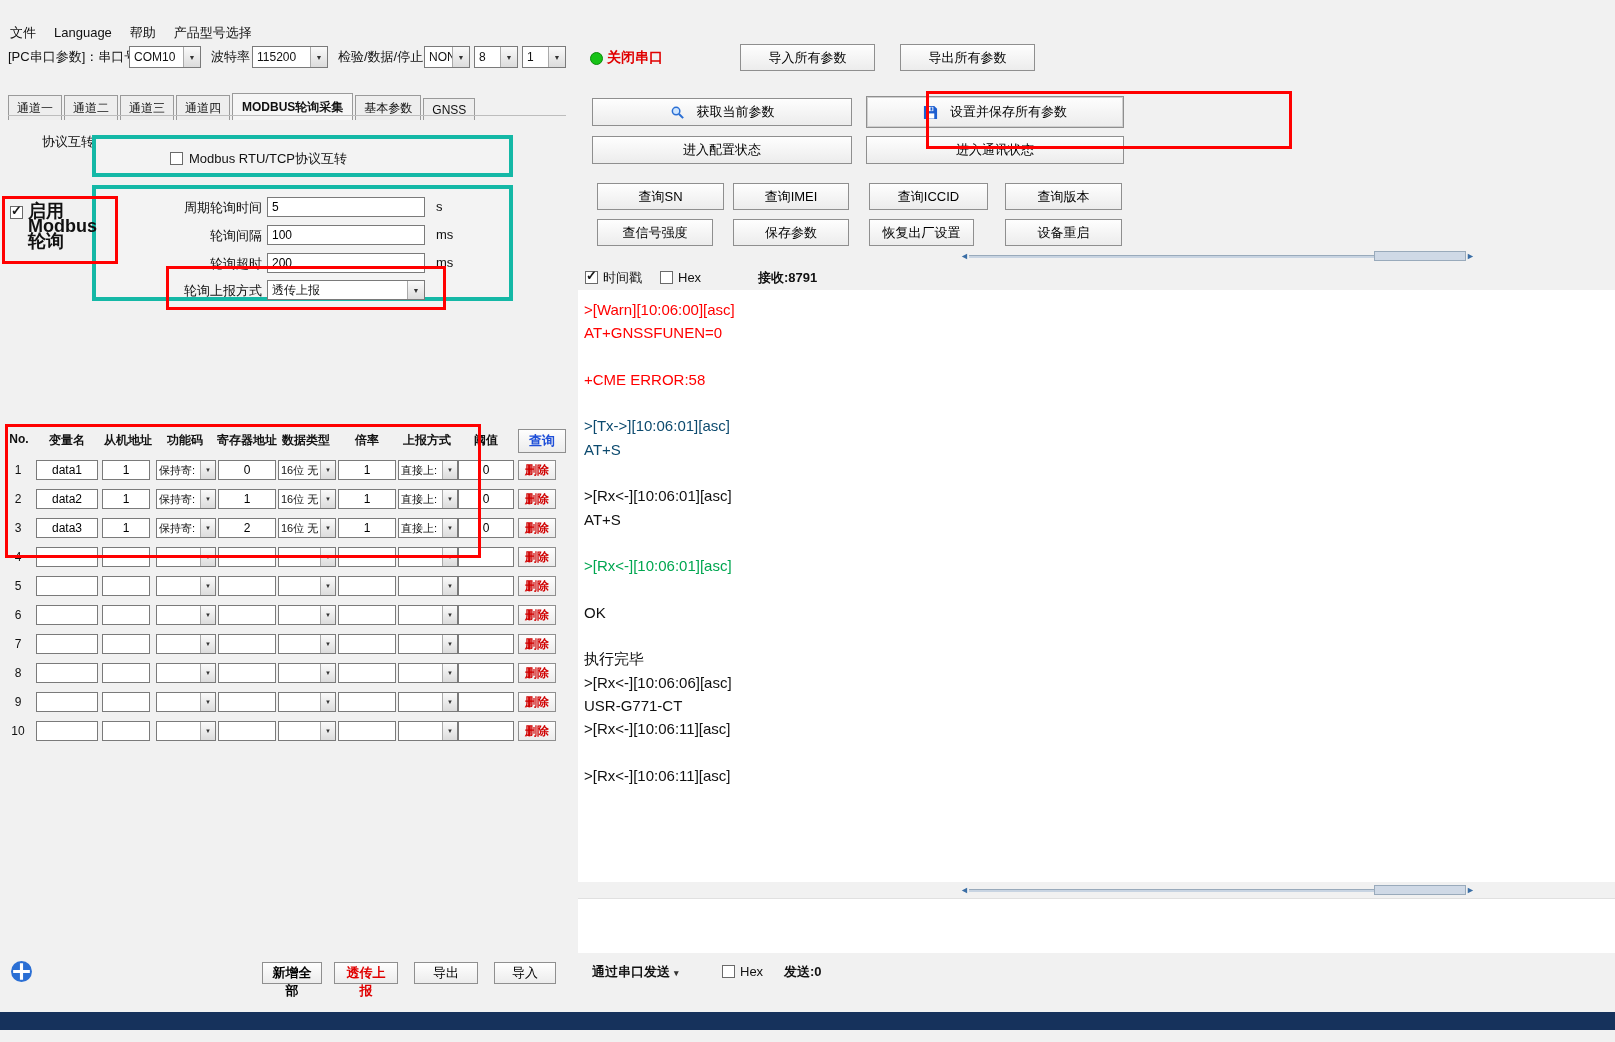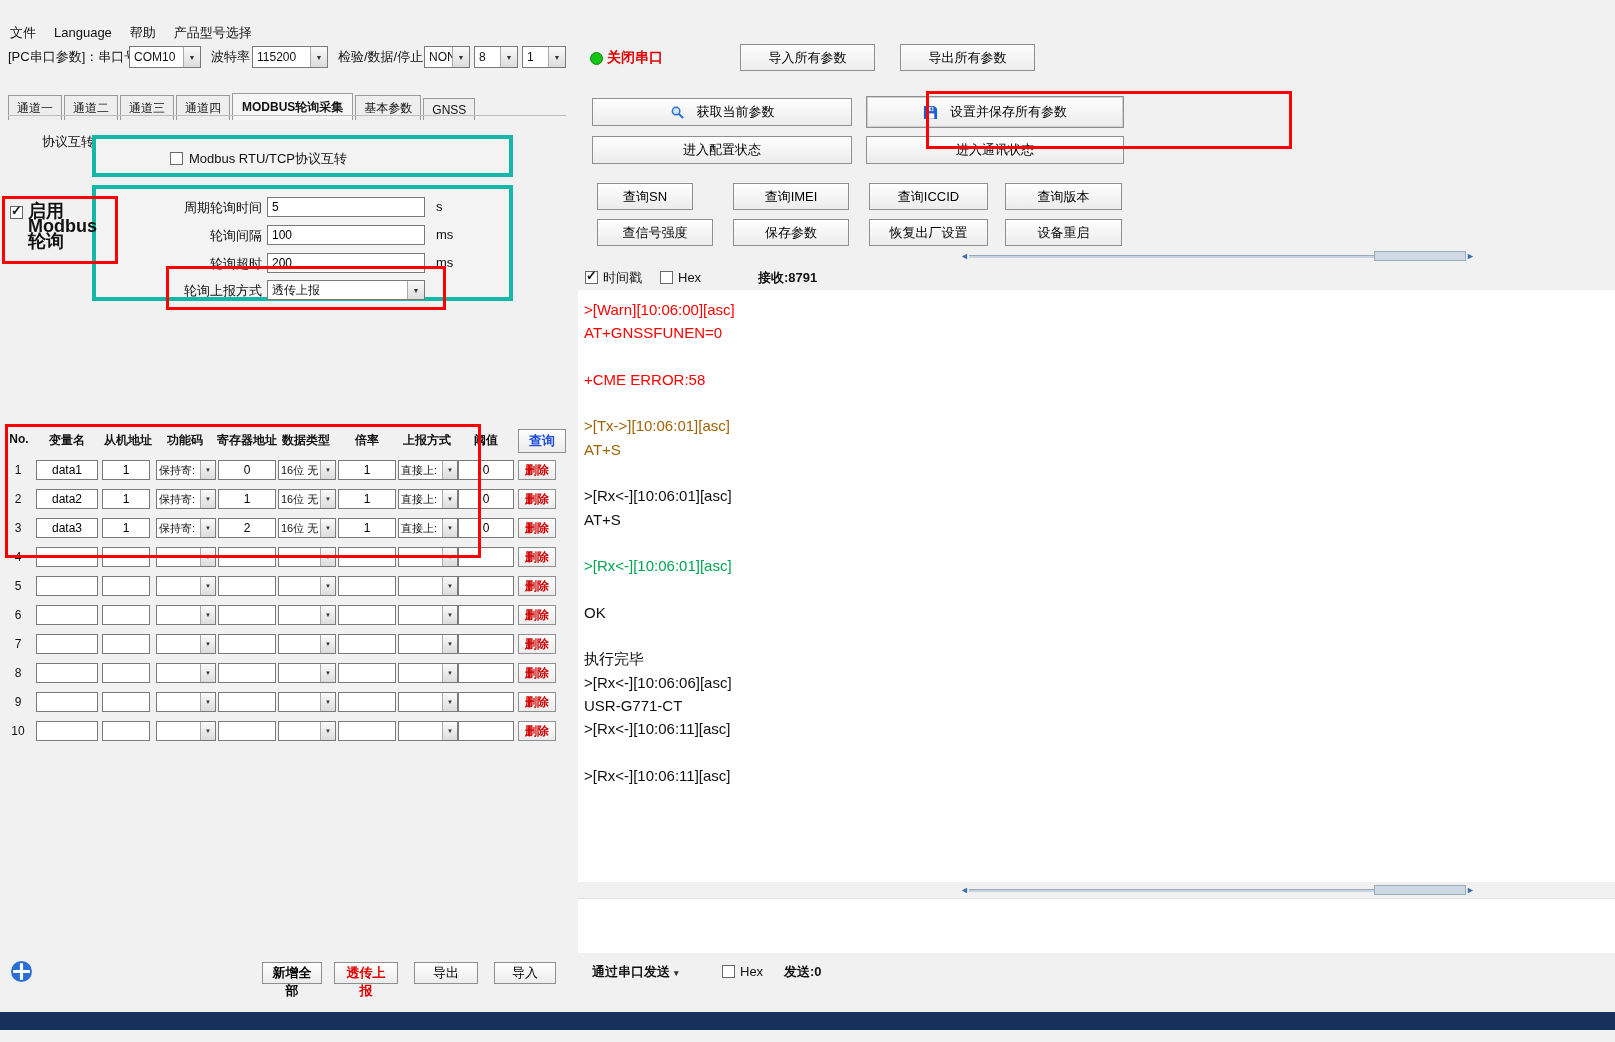--- a/index.html
+++ b/index.html
@@ -44,21 +44,21 @@
   
   .bigbtn{display:flex;align-items:center;justify-content:center;gap:12px;}
   .qwrap{position:absolute;left:578px;top:183px;width:560px;height:70px;}
   .qbtn{position:absolute;height:27px;background:linear-gradient(#fefefe,#ececec);border:1px solid #8f8f8f;font-size:13px;font-family:inherit;cursor:pointer;}
   .hscroll{position:absolute;height:12px;display:flex;align-items:center;}
   .hs-line{flex:1;height:2px;background:#c8d4e2;border-top:1px solid #9ab;}
   .hs-arr{font-size:9px;color:#3b6ea5;line-height:12px;}
   .hs-thumb{width:90px;height:8px;background:#cfd9e6;border:1px solid #9ab;}
   .log{position:absolute;left:578px;top:290px;width:1037px;height:592px;background:#fff;padding:8px 0 0 6px;box-sizing:border-box;overflow:hidden;}
   .log-line{font-size:15px;line-height:23.3px;white-space:pre;}
-  .log-line.red{color:#ff0000;} .log-line.blue{color:#a16207;} .log-line.green{color:#00a650;} .log-line.black{color:#101010;}
+  .log-line.red{color:#ff0000;} .log-line.blue{color:#0c4a6e;} .log-line.green{color:#00a650;} .log-line.black{color:#101010;}
   .send-area{position:absolute;left:578px;top:898px;width:1037px;height:54px;background:#fff;border-top:1px solid #e0e0e0;}
   .bottombar{position:absolute;left:0;top:1012px;width:100%;height:18px;background:#16325c;}
   .ann{position:absolute;border:3px solid #ff0000;z-index:60;pointer-events:none;}
   .small-caret{font-size:9px;color:#333;margin-left:4px;}
   .plusicon{position:absolute;left:10px;top:960px;width:23px;height:23px;cursor:pointer;}
 </style>
 </head>
 <body>
 
 <div class="app">
@@ -399,27 +399,27 @@
         <rect x="4" y="9" width="8" height="5.5" fill="#fff"></rect>
         <rect x="4" y="2" width="7" height="4.5" fill="#fff"></rect>
         <rect x="8" y="2.5" width="2" height="3.5" fill="#1e5fd0"></rect>
       </svg>
     <span>设置并保存所有参数</span>
   </button>
   <button class="btn" style="left:592px;top:136px;width:260px;height:28px;">进入配置状态</button>
   <button class="btn" style="left:866px;top:136px;width:258px;height:28px;">进入通讯状态</button>
 
   <div class="qwrap">
-      <button class="qbtn" style="left: 19px; top: 0px; width: 96px;">查询SN</button>
+      <button class="qbtn" style="left: 19px; top: 0px; width: 127px;">查询SN</button>
       <button class="qbtn" style="left: 155px; top: 0px; width: 116px;">查询IMEI</button>
       <button class="qbtn" style="left: 291px; top: 0px; width: 119px;">查询ICCID</button>
       <button class="qbtn" style="left: 427px; top: 0px; width: 117px;">查询版本</button>
       <button class="qbtn" style="left: 19px; top: 36px; width: 116px;">查信号强度</button>
       <button class="qbtn" style="left: 155px; top: 36px; width: 116px;">保存参数</button>
-      <button class="qbtn" style="left: 291px; top: 36px; width: 119px;">恢复出厂设置</button>
+      <button class="qbtn" style="left: 291px; top: 36px; width: 105px;">恢复出厂设置</button>
       <button class="qbtn" style="left: 427px; top: 36px; width: 117px;">设备重启</button>
     </div>
 
   <div class="hscroll" style="left:960px;top:250px;width:515px;">
     <span class="hs-arr">◄</span>
     <div class="hs-line"></div>
       <div class="hs-thumb"></div>
     <span class="hs-arr">►</span>
   </div>
 

